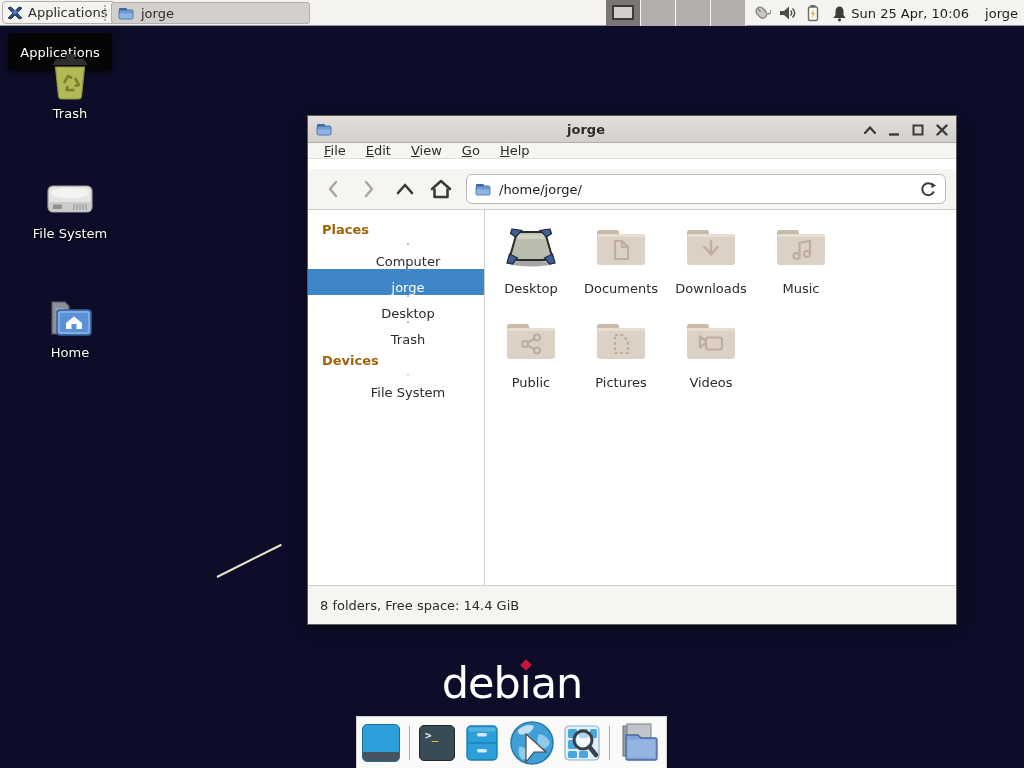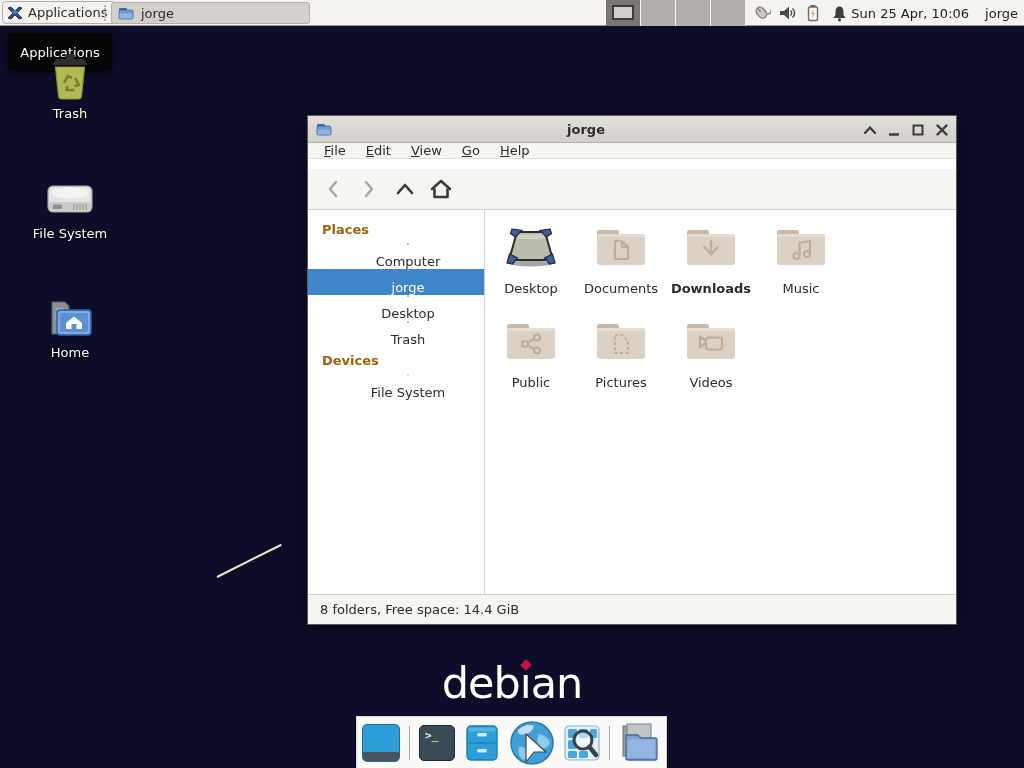--- a/index.html
+++ b/index.html
@@ -75,21 +75,21 @@
   .content { position:absolute; left:0; top:94px; width:648px; height:387px; display:flex; }
   .sidebar { width:177px; height:100%; background:#fff; border-right:1px solid #d2cfca; padding-top:6px; }
   .side-head { font-weight:bold; color:#a16207; padding:6px 0 6px 14px; }
   .side-row { height:26px; display:flex; align-items:center; gap:9px; padding-left:24px; color:#2b2b2b;flex-direction:column; }
   .side-row.selected { background:#3e86c8; color:#fff; }
   .main { position:relative; flex:1; background:#fff; }
   .gitem { position:absolute; width:90px; text-align:center; }
   .gitem .gic { height:46px; display:flex; align-items:flex-end; justify-content:center; }
   .gitem .glbl { margin-top:13px; color:#2b2b2b; }
 
-  .statusbar { position:absolute; left:0; bottom:0; width:648px; height:30px;
+  .statusbar { position:absolute; left:0; bottom:0; width:648px; height:39px;
                background:#f6f5f2; border-top:1px solid #d0cdc8;
                display:flex; align-items:center; padding-left:12px; color:#2b2b2b; }
 
   
   .dock { position:absolute; left:356px; top:716px; width:311px; height:52px;
           background:#fafaf8; border:1px solid #d6d4d0; border-bottom:none;
           display:flex; align-items:center; justify-content:center; gap:9px; }
   .dock-sep { width:0; height:34px; border-left:1px solid #aaa8a4; }
   .dock-ic { display:flex; align-items:center; justify-content:center; }
   .showdesk { width:38px; height:38px; border:1px solid #1f7096; border-radius:5px; overflow:hidden; background:#2d9fd8; } 
@@ -285,20 +285,34 @@
         <svg width="18" height="12" viewBox="0 0 18 12">
             <polyline points="2,10 9,2 16,10" fill="none" stroke="#3a3a3a" stroke-width="2.6" stroke-linecap="round" stroke-linejoin="round"></polyline>
           </svg>
       </div>
       <div class="tool-btn">
         <svg width="22" height="20" viewBox="0 0 22 20">
           <path d="M2 10 L11 2 L20 10" fill="none" stroke="#3a3a3a" stroke-width="2.6" stroke-linejoin="round" stroke-linecap="round"></path>
           <path d="M4.5 9.5 V18 H17.5 V9.5" fill="none" stroke="#3a3a3a" stroke-width="2.6" stroke-linejoin="round"></path>
         </svg>
       </div>
+      <div class="pathbar">
+        <svg width="16" height="16" viewBox="0 0 16 16">
+          <rect x="1" y="3" width="8" height="5" rx="1" fill="#3f6ba6"></rect>
+          <rect x="1" y="5" width="14" height="9" rx="1.5" fill="#6f9bd2" stroke="#3a5f96" stroke-width="0.8"></rect>
+          <path d="M1.5 8.5 h13 v4 q0 1 -1 1 h-11 q-1 0 -1 -1 Z" fill="#8fb3e2"></path>
+        </svg>
+        <span class="path-text">/home/jorge/</span>
+        <div style="display:flex;">
+          <svg width="17" height="17" viewBox="0 0 17 17">
+            <path d="M13.8 10.5 A6 6 0 1 1 13 4.5" fill="none" stroke="#3a3a3a" stroke-width="2"></path>
+            <path d="M11.5 1.5 L16 4.5 L11.5 7.2 Z" fill="#3a3a3a"></path>
+          </svg>
+        </div>
+      </div>
     </div>
 
     <div class="content">
       <div class="sidebar">
         <div class="side-head">Places</div>
 
         <div class="side-row">
           <svg width="16" height="16" viewBox="0 0 16 16">
             <rect x="1" y="2.5" width="13" height="8.5" rx="1" fill="#cfd4da" stroke="#5a5f66" stroke-width="1"></rect>
             <rect x="3" y="4.5" width="9" height="4.5" fill="#2c3a5e"></rect>
@@ -374,21 +388,21 @@
               <rect x="2" y="8" width="48" height="3" rx="1.5" fill="#e7ddd2"></rect>
               <g fill="none" stroke="#bfae9c" stroke-width="2.2" stroke-linejoin="round">
                 <path d="M20 15 h7 l6 6 v12 H20 Z"></path>
                   <path d="M27 15 v6 h6"></path>
               </g>
             </svg>
           </div>
           <div class="glbl">Documents</div>
         </div>
 
-        <div class="gitem" style="left:181px; top:12px;font-weight:bold;">
+        <div class="gitem" style="left:181px; top:12px;">
           <div class="gic">
             <svg width="52" height="42" viewBox="0 0 52 42">
               <rect x="2" y="4" width="22" height="9" rx="2.5" fill="#c9b9a8"></rect>
               <rect x="2" y="8" width="48" height="31" rx="3" fill="#dcd1c5"></rect>
               <rect x="2" y="8" width="48" height="3" rx="1.5" fill="#e7ddd2"></rect>
               <g fill="none" stroke="#bfae9c" stroke-width="2.4" stroke-linecap="round" stroke-linejoin="round">
                 <path d="M26 15 v11"></path>
                   <path d="M19.5 21 L26 28.5 L32.5 21"></path>
               </g>
             </svg>

